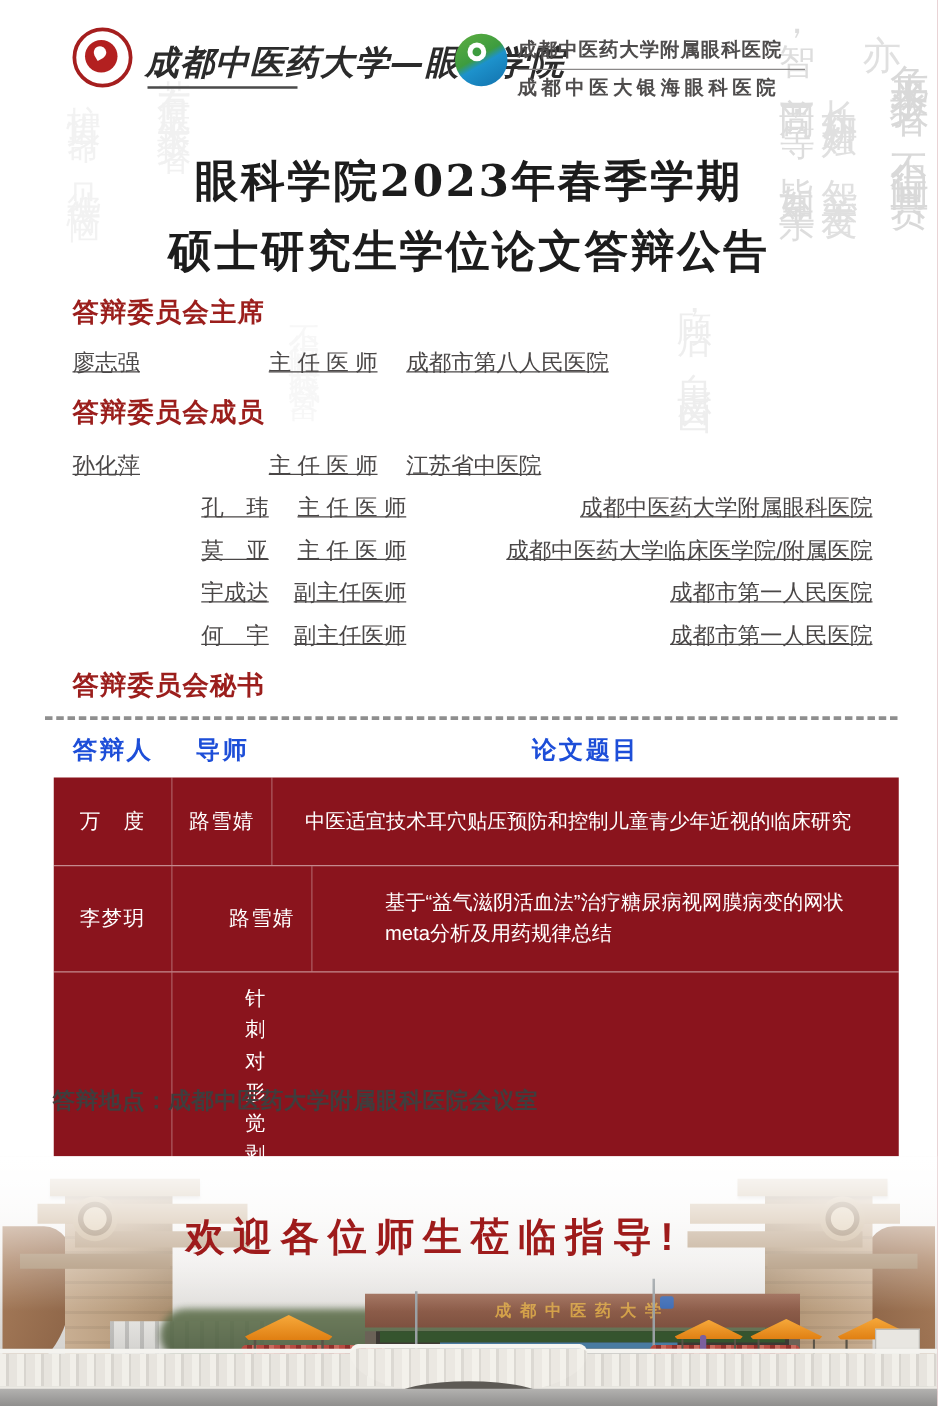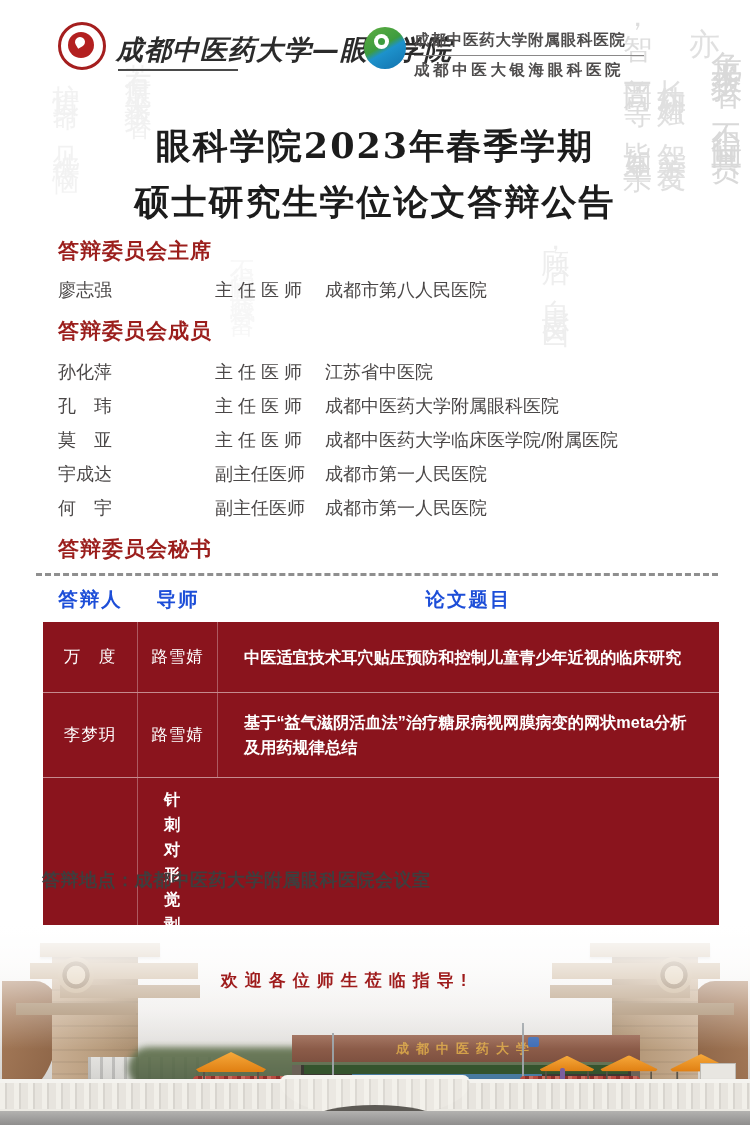--- a/index.html
+++ b/index.html
@@ -41,38 +41,38 @@
 
   
   .main-title{position:absolute;left:0;top:118px;width:750px;text-align:center;
         font-family:"DejaVu Serif",serif;font-weight:900;font-size:35px;line-height:56px;
         color:#1c1c1c;letter-spacing:2px;}
 
   
   .committee{position:absolute;left:58px;top:238px;width:640px;}
   .c-head{font-size:21px;font-weight:bold;color:#9b1e1c;line-height:26px;letter-spacing:1px;}
   .c-row{display:grid;grid-template-columns:157px 110px auto;font-size:18px;color:#4a4747;
-        line-height:24px;font-weight:500;}
-  .mt14{margin-top:14px;} .mt16{margin-top:16px;} .mt10{margin-top:10px;} .mt13{margin-top:13px;}
+        line-height:24px;font-weight:500;text-decoration:underline;}
+  .mt14{margin-top:14px;} .mt16{margin-top:16px;} .mt10{margin-top:10px;text-align:right;} .mt13{margin-top:13px;}
 
   
   .dash{position:absolute;left:36px;right:32px;top:573px;border-top:3px dashed #8f8f8f;}
 
   
   .t-heads{position:absolute;left:43px;top:586px;width:676px;display:grid;
         grid-template-columns:95px 80px 1fr;}
   .t-heads div{font-size:19.5px;font-weight:bold;color:#1d4ed8;text-align:center;letter-spacing:2px;}
   .d-table{position:absolute;left:43px;top:622px;width:676px;background:#8a141d;color:#fff;}
   .d-row{display:grid;grid-template-columns:95px 80px 1fr;}
-  .d-row + .d-row{border-top:1.5px solid rgba(255,255,255,.5);}
+  .d-row + .d-row{border-top:1.5px solid rgba(255,255,255,.5);gap:32px;}
   .d-cell{display:flex;align-items:center;}
   .d-name,.d-adv{justify-content:center;font-size:16.5px;letter-spacing:1px;}
   .d-name{border-right:1.5px solid rgba(255,255,255,.3);}
   .d-adv{border-right:1.5px solid rgba(255,255,255,.3);}
-  .d-thesis{font-size:16.2px;line-height:25px;padding:9px 22px 9px 26px;font-weight:bold;}
+  .d-thesis{font-size:16.2px;line-height:25px;padding:9px 22px 9px 26px;}
   .h52{min-height:52px;} .h66{min-height:66px;} .h54{min-height:54px;} .h74{min-height:74px;}
 
   
   .info{position:absolute;left:42px;top:868px;font-size:18px;font-weight:bold;color:#403d3d;}
   .info .line{margin-bottom:15px;letter-spacing:.5px;}
 
   
   .photo{position:absolute;left:0;top:925px;width:750px;height:200px;overflow:hidden;
         background:linear-gradient(180deg,#fbfafa 0%,#efedeb 42%,#dbd9d6 68%,#c9c7c4 100%);}
   .tower{position:absolute;top:18px;width:200px;height:160px;}
@@ -125,21 +125,21 @@
   .bridge{position:absolute;left:280px;bottom:10px;width:190px;height:36px;
         background:repeating-linear-gradient(90deg,#f3f1eb 0 5px,#dcd9d3 5px 7px,#ebe8e2 7px 14px);
         border-radius:8px 8px 45% 45% / 8px 8px 90% 90%;border-top:4px solid #f6f5f1;}
   .bridge::after{content:"";position:absolute;left:35px;bottom:-3px;width:120px;height:13px;
         background:#5d5a55;border-radius:50% 50% 0 0 / 100% 100% 0 0;}
   .ground{position:absolute;left:0;right:0;bottom:0;height:14px;
         background:linear-gradient(180deg,#b3b2b0,#8f8e8d);}
   .mist{position:absolute;inset:0;pointer-events:none;
         background:linear-gradient(180deg,rgba(255,255,255,1) 0%,rgba(255,255,255,.78) 16%,
         rgba(255,255,255,.3) 42%,rgba(255,255,255,0) 62%);}
-  .welcome{position:absolute;left:0;top:44px;width:694px;text-align:center;font-size:17px;
+  .welcome{position:absolute;left:0;top:44px;width:694px;text-align:center;font-size:31px;
         font-weight:bold;color:#9e1b1b;letter-spacing:7px;}
 </style>
 </head>
 <body>
 
 <div class="page">
 
   <div class="wm wm0">危来求救者，不得问其贵</div>
   <div class="wm wm1">长幼妍媸，怨亲善友</div>
   <div class="wm wm2">智，普同一等，皆如至亲</div>

